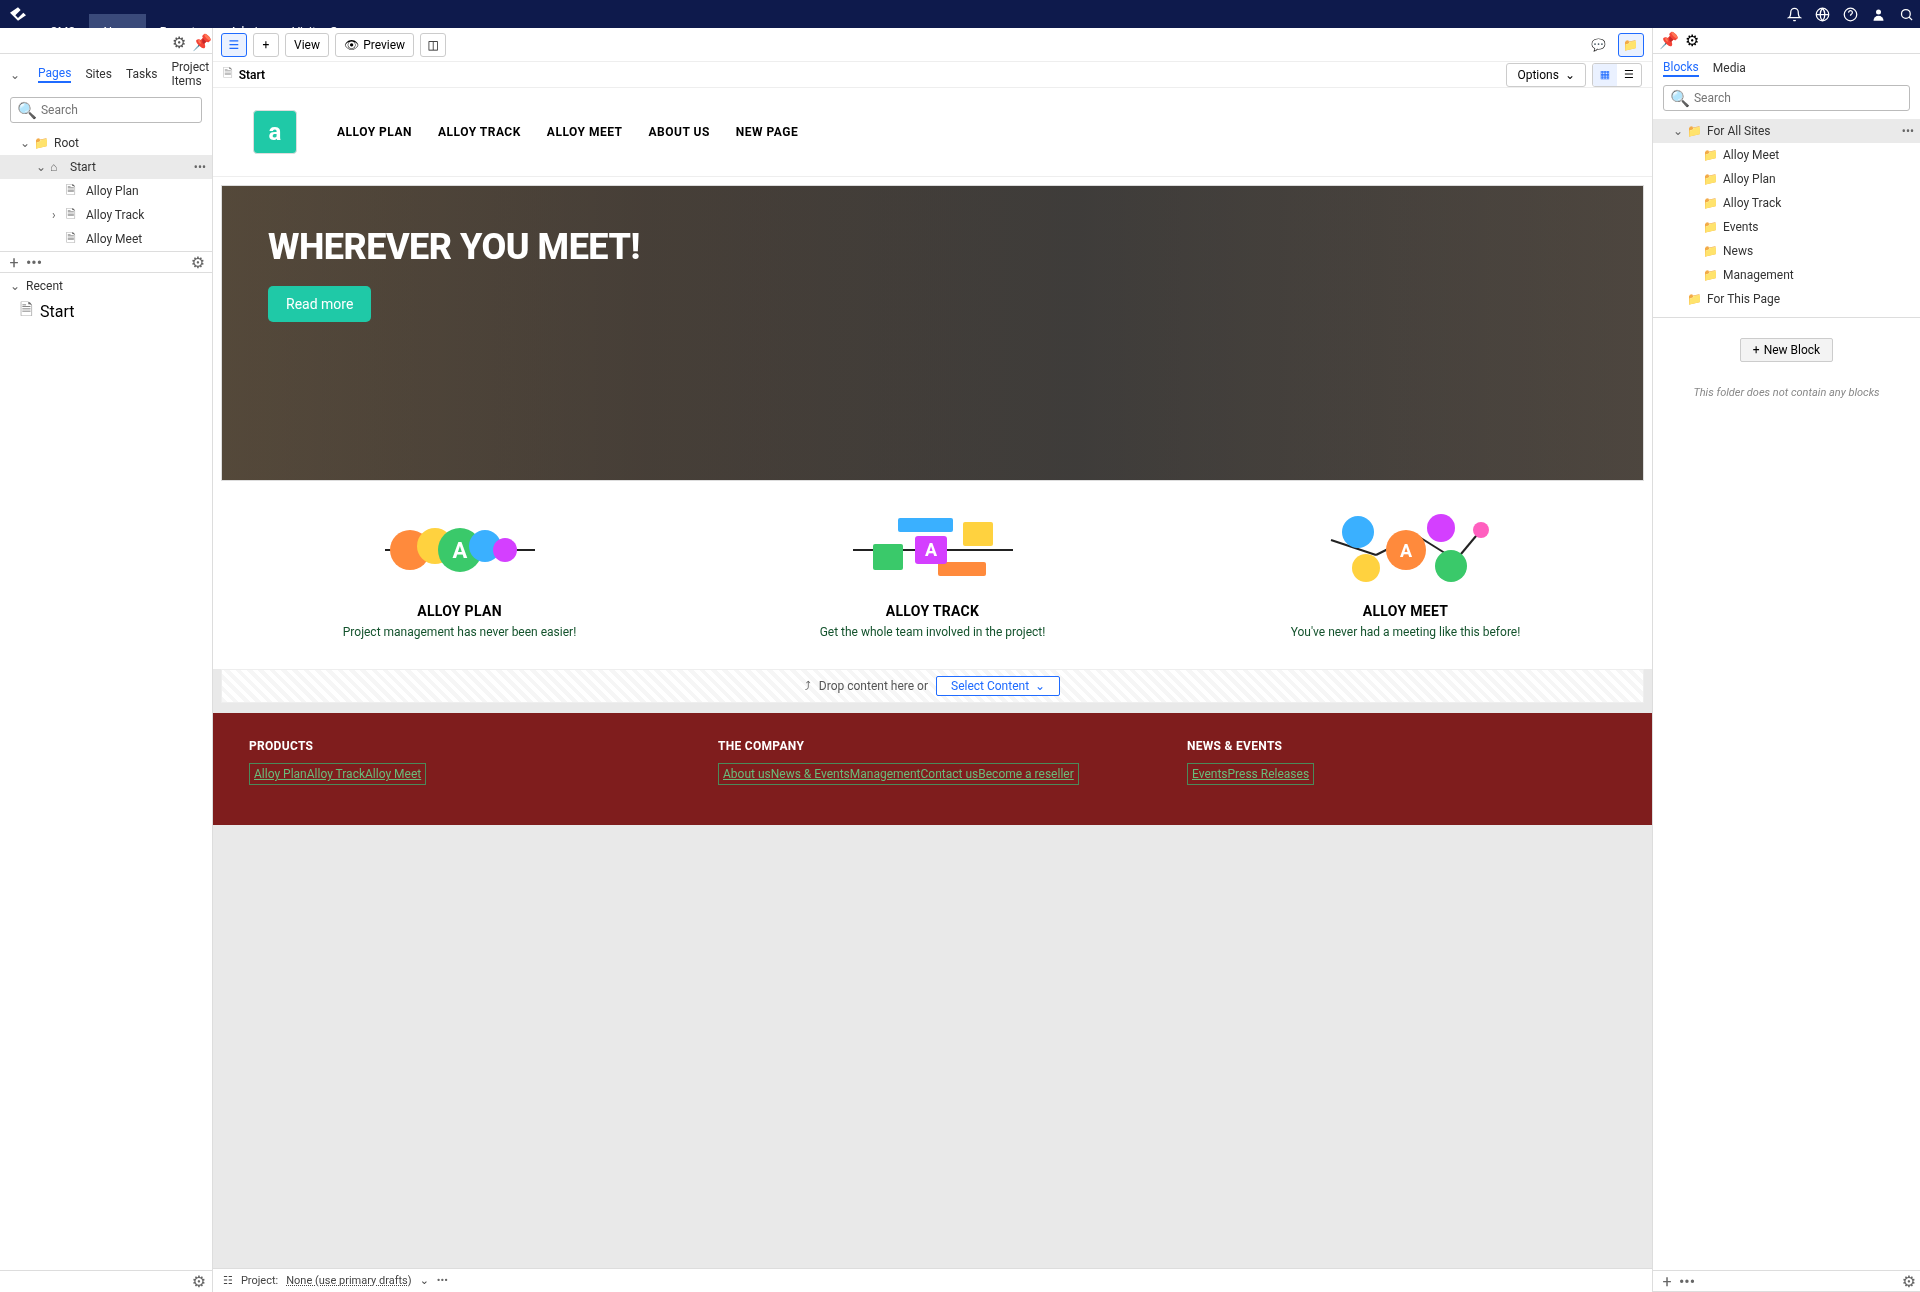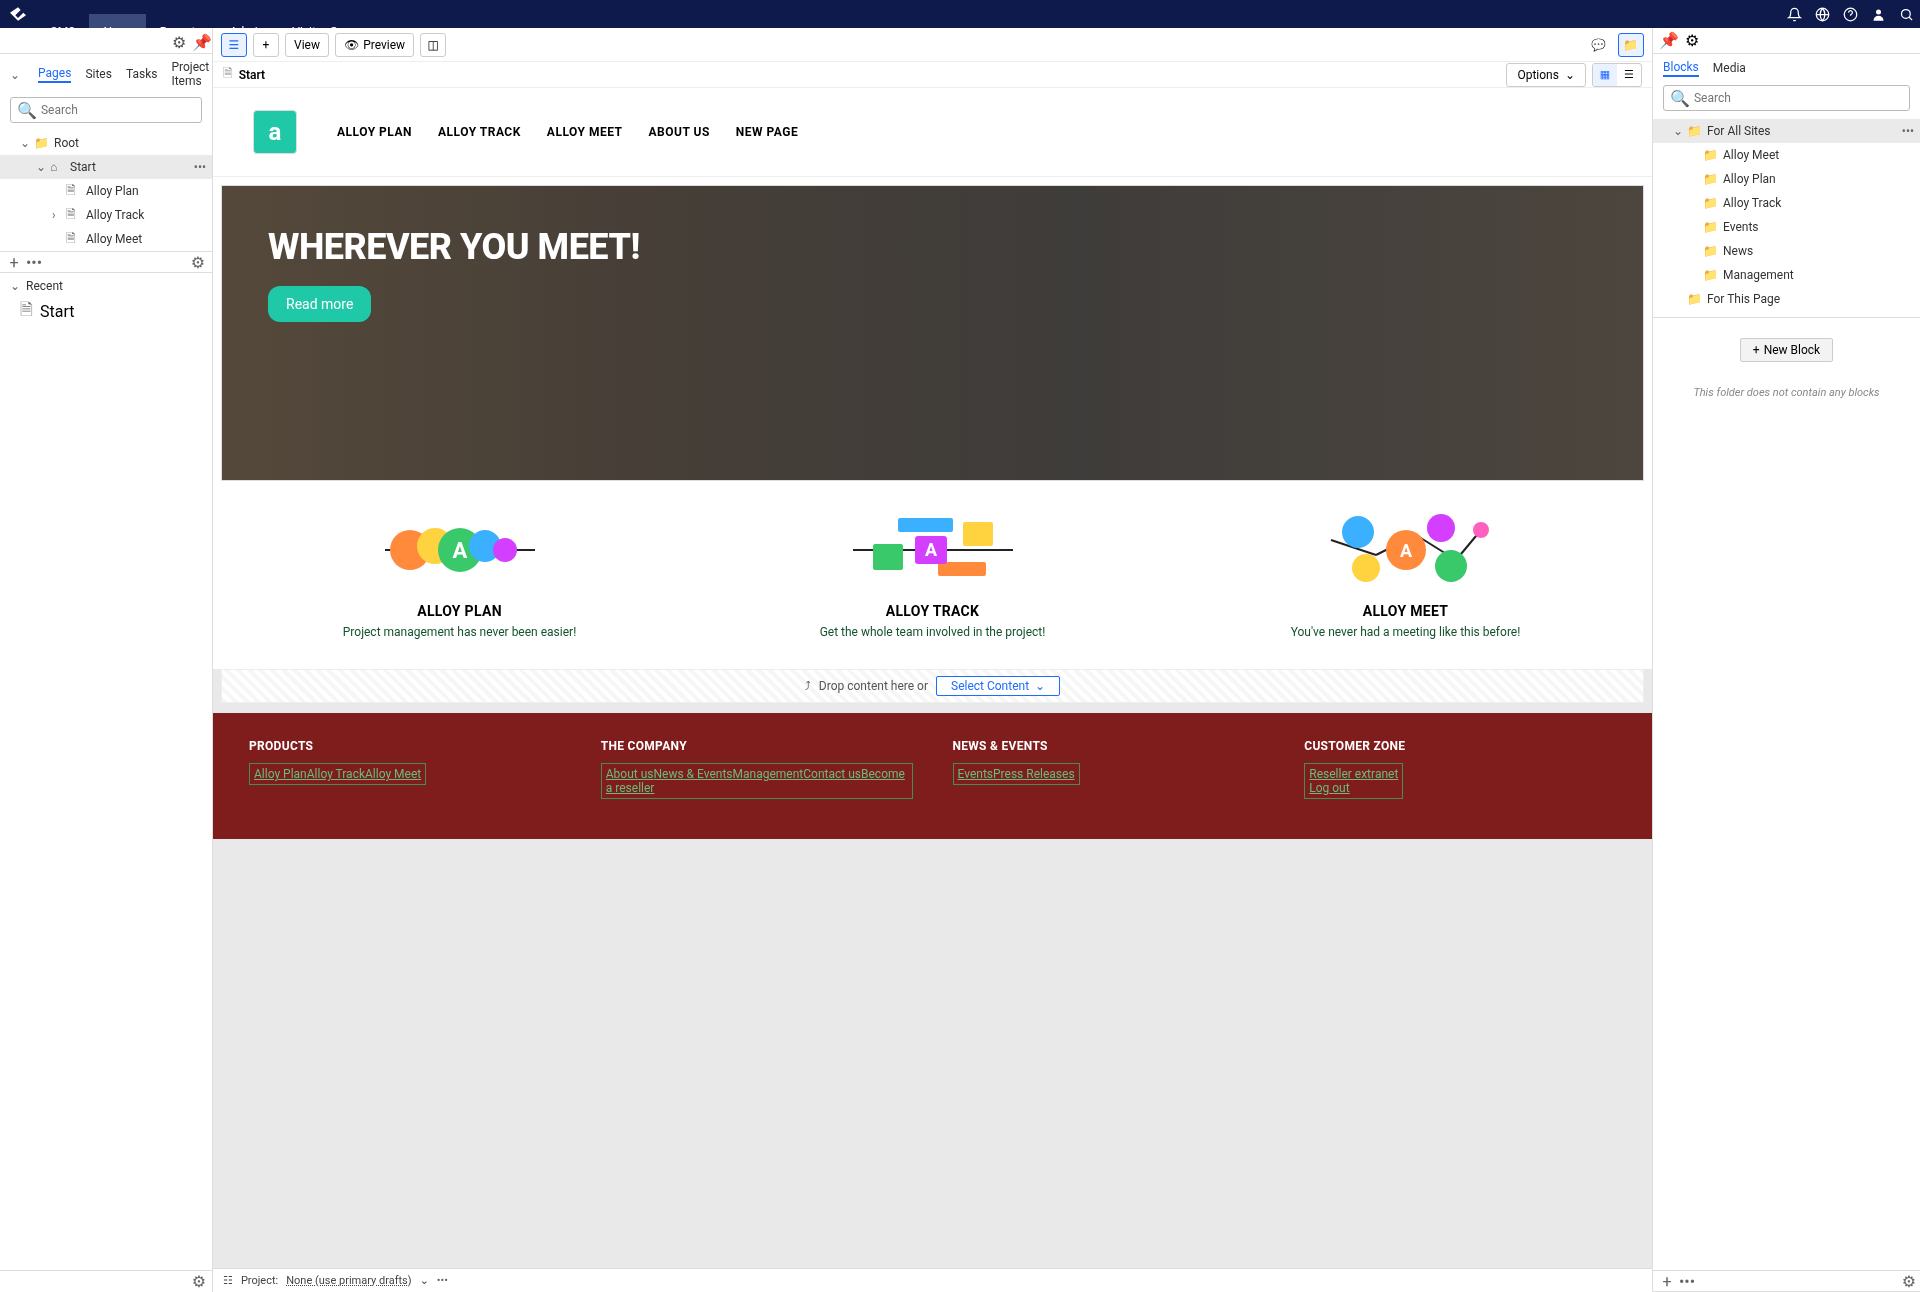--- a/index.html
+++ b/index.html
@@ -64,21 +64,21 @@
 .preview-area { flex: 1; overflow: auto; background: #e9e9e9; padding-top: 0; }
 .site-header { background: #fff; padding: 22px 40px; display: flex; align-items: center; gap: 40px; border-bottom: 1px solid #eee; }
 .site-logo { width: 44px; height: 44px; background: #1fc9a7; border-radius: 4px; display: flex; align-items: center; justify-content: center; color: #fff; font-size: 24px; font-weight: bold; border: 1px solid #ddd; }
 .site-nav { display: flex; gap: 26px; font-size: 12px; font-weight: 700; letter-spacing: 0.5px; }
 .site-nav span { cursor: pointer; }
 
 .hero-wrap { padding: 8px; background: #fff; margin: 0; }
 .hero { height: 296px; background: linear-gradient(rgba(40,40,40,0.55), rgba(40,40,40,0.55)), linear-gradient(90deg, #8a7050, #6b5a4a 30%, #5a5550 60%, #7a6a5a); background-size: cover; color: #fff; padding: 40px 46px; position: relative; border: 1px solid #ddd; }
 .hero h1 { font-size: 36px; font-weight: 800; letter-spacing: -0.5px; margin-bottom: 18px; }
 .hero p { font-size: 14px; max-width: 480px; line-height: 1.5; margin-bottom: 26px; }
-.hero .cta { background: #1fc9a7; color: #fff; border: none; padding: 10px 18px; border-radius: 12px; font-size: 14px; cursor: pointer; }
+.hero .cta { background: #1fc9a7; color: #fff; border: none; padding: 10px 18px; border-radius: 5px; font-size: 14px; cursor: pointer; }
 
 .cards-row { background: #fff; padding: 20px 20px 30px; display: flex; gap: 20px; }
 .card { flex: 1; text-align: center; }
 .card-img { height: 80px; display: flex; align-items: center; justify-content: center; }
 .card-img svg { max-height: 78px; }
 .card h3 { font-size: 14px; font-weight: 700; margin-top: 14px; letter-spacing: 0.3px; }
 .card p { font-size: 12px; color: #14532d; margin-top: 6px; }
 
 .drop-zone { background: repeating-linear-gradient(45deg, #f6f6f6, #f6f6f6 4px, #fff 4px, #fff 8px); border: 1px solid #eee; padding: 6px; text-align: center; font-size: 12px; color: #555; display: flex; justify-content: center; gap: 8px; align-items: center; margin: 0 8px; }
 .select-content-btn { border: 1px solid #1f6bff; color: #1f6bff; background: #fff; padding: 2px 14px; border-radius: 2px; font-size: 12px; display: flex; align-items: center; gap: 6px; cursor: pointer; }
@@ -334,27 +334,20 @@
         <div class="links-box">
           <a>About us</a><a>News &amp; Events</a><a>Management</a><a>Contact us</a><a>Become a reseller</a>
         </div>
       </div>
       <div class="footer-col">
         <h4>NEWS &amp; EVENTS</h4>
         <div class="links-box">
           <a>Events</a><a>Press Releases</a>
         </div>
       </div>
-      <div class="footer-col">
-        <h4>CUSTOMER ZONE</h4>
-        <div class="links-box">
-          <a>Reseller extranet</a><br>
-          <a>Log out</a>
-        </div>
-      </div>
     </div>
   </div>
 
   <div class="statusbar">
     <span>☷</span>
     <span>Project:</span>
     <span class="proj-link">None (use primary drafts)</span>
     <span>⌄</span>
     <span class="dots">•••</span>
   </div>

